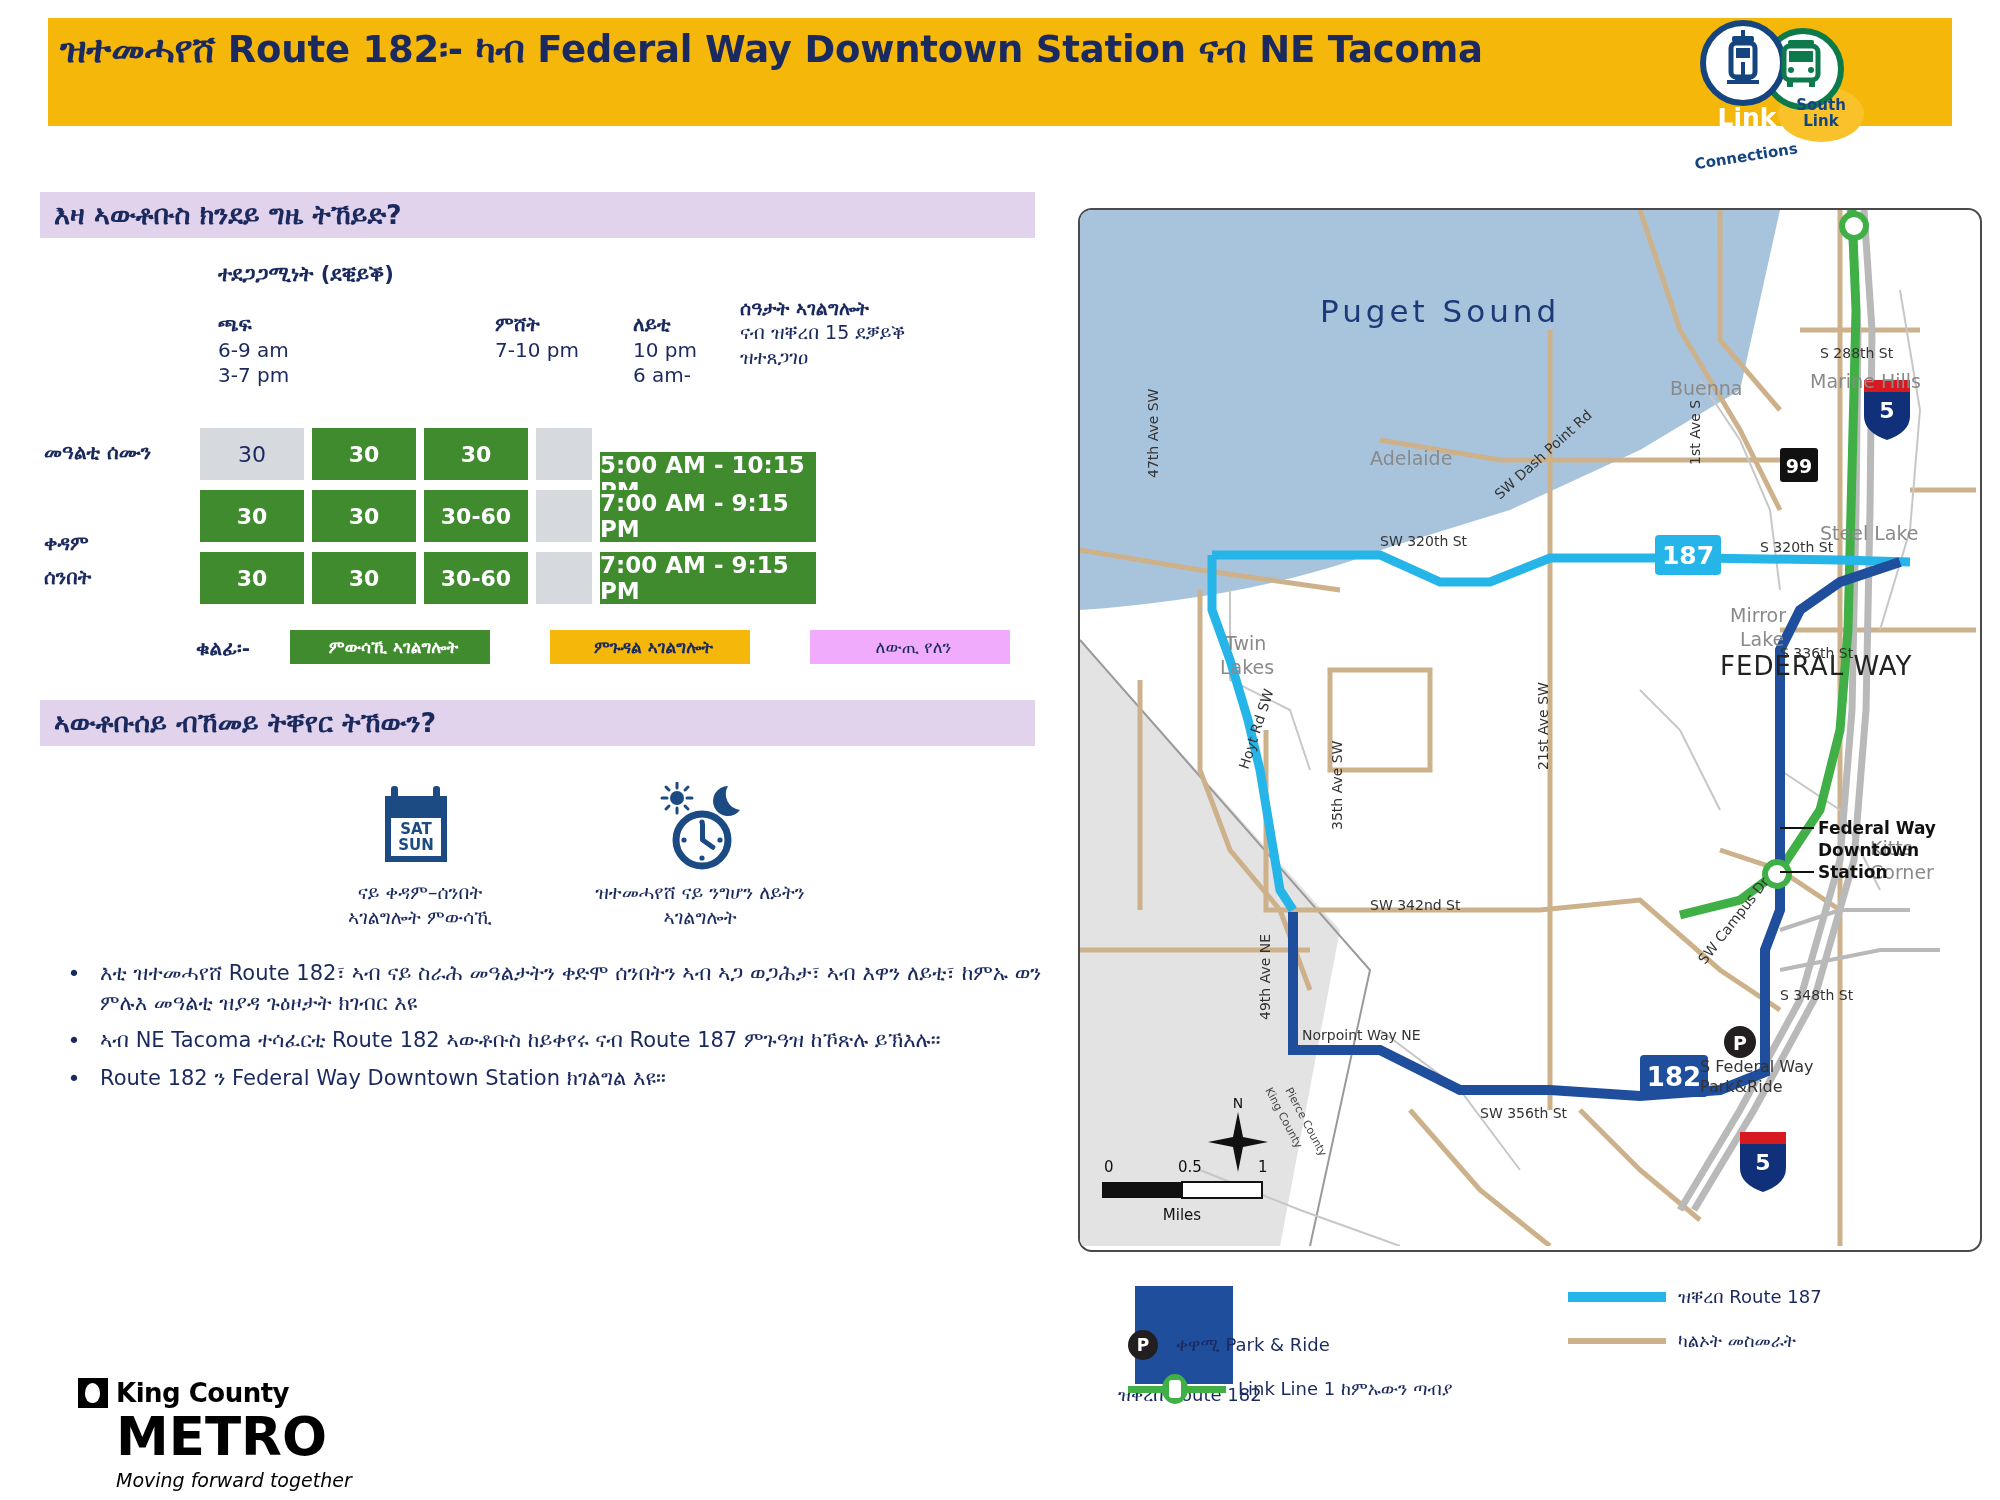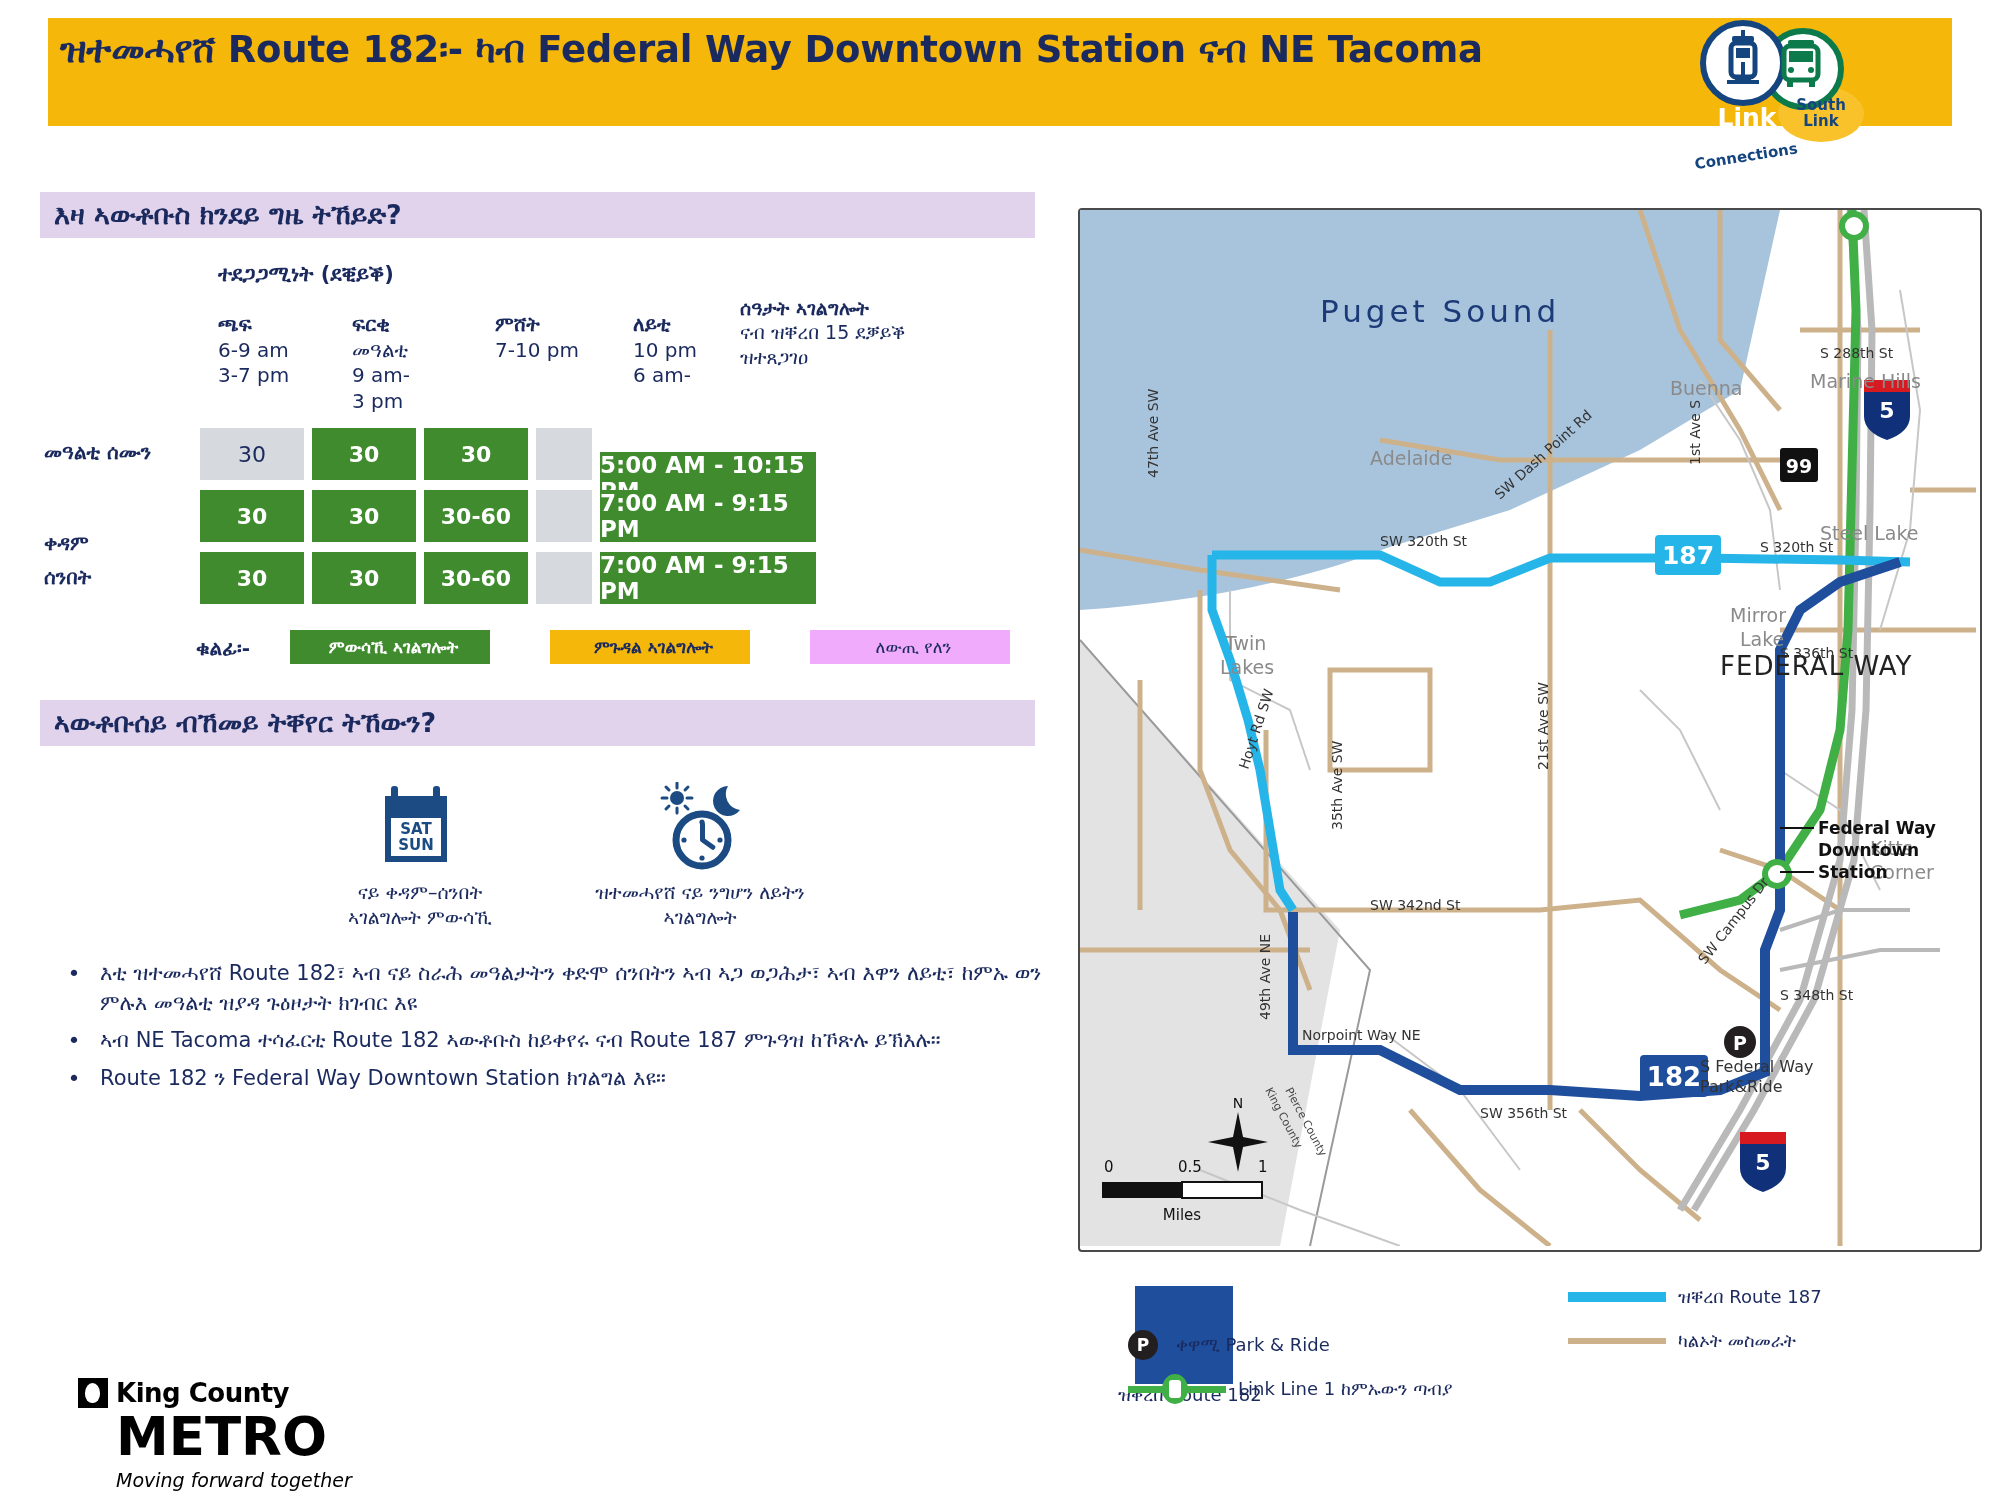--- a/index.html
+++ b/index.html
@@ -106,21 +106,21 @@
     content:"";position:absolute;left:7px;top:5px;width:15px;height:20px;
     background:#fff;border-radius:50% 50% 45% 45%;
   }
   .kcm-kc{font-size:26px;font-weight:bold;letter-spacing:-0.5px;}
   .kcm-metro{font-size:53px;font-weight:bold;letter-spacing:0px;line-height:1;margin-left:38px;margin-top:2px;}
   .kcm-tag{font-size:19px;font-style:italic;margin-left:38px;margin-top:6px;}
 
   
   .map-frame{
     position:absolute;left:1078px;top:208px;width:900px;height:1040px;
-    background:#ffffff;border:2px solid #4a4a4a;border-radius:4px;overflow:hidden;
+    background:#ffffff;border:2px solid #4a4a4a;border-radius:14px;overflow:hidden;
   }
   .map-legend{position:absolute;left:1098px;top:1282px;width:880px;height:130px;}
   .leg-item{position:absolute;display:flex;align-items:center;font-size:18px;color:#1b2a5e;}
   .leg-swatch{width:98px;height:10px;margin-right:12px;flex:0 0 98px;}
   .leg-pin{width:30px;height:30px;border-radius:50%;background:#231f20;color:#fff;
            display:flex;align-items:center;justify-content:center;font-size:17px;font-weight:bold;
            margin-left:30px;margin-right:18px;flex:0 0 30px;}
   #leg0{left:20px;top:4px;flex-direction:column;}
   #leg1{left:0px;top:48px;}
   #leg2{left:0px;top:92px;}
@@ -170,23 +170,20 @@
   </div>
 
   <div class="band" id="band1">
     <span>እዛ ኣውቶቡስ ክንደይ ግዜ ትኸይድ?</span>
   </div>
 
   <div class="sched-caption">ተደጋጋሚነት (ደቒይቕ)</div>
 
   <div class="colhead" id="ch0">
     <b>ጫፍ</b><span class="sub">6-9 am<br>3-7 pm</span>
-  </div>
-  <div class="colhead" id="ch1">
-    <b>ፍርቂ</b><span class="sub">መዓልቲ<br>9 am-<br>3 pm</span>
   </div>
   <div class="colhead" id="ch2">
     <b>ምሸት</b><span class="sub">7-10 pm</span>
   </div>
   <div class="colhead" id="ch3">
     <b>ለይቲ</b><span class="sub">10 pm<br>6 am-</span>
   </div>
   <div class="colhead" id="ch4">
     <b>ሰዓታት ኣገልግሎት</b><span class="sub">ናብ ዝቐረበ 15 ደቓይቕ<br>ዝተጸጋገዐ</span>
   </div>

